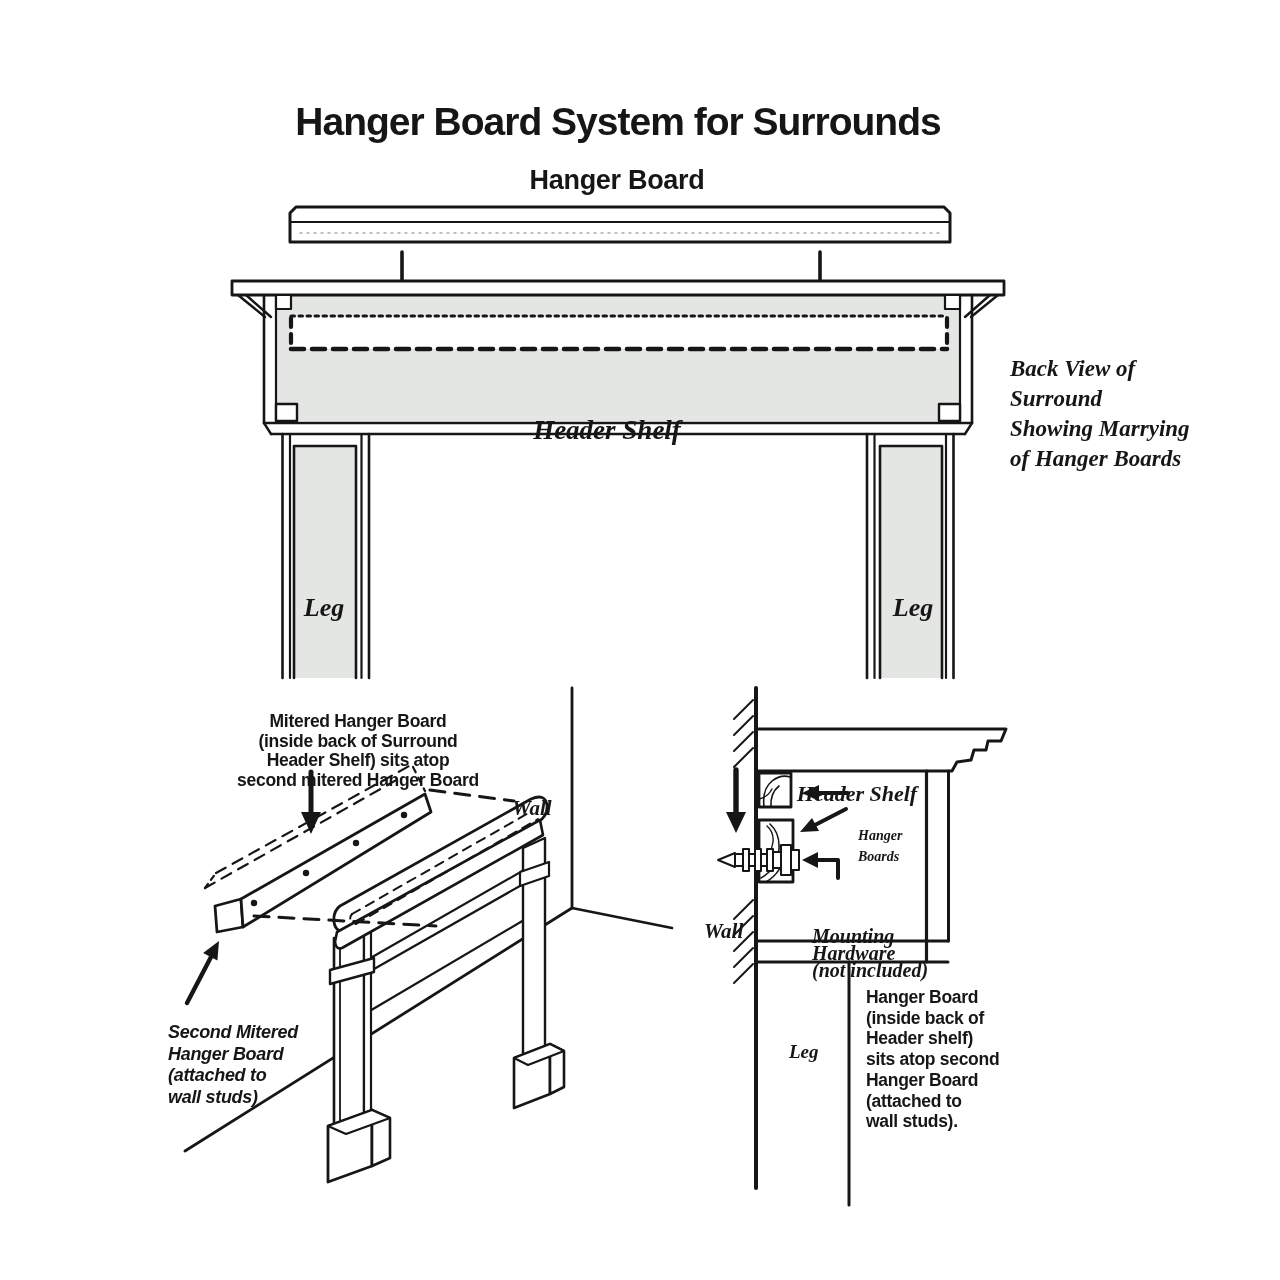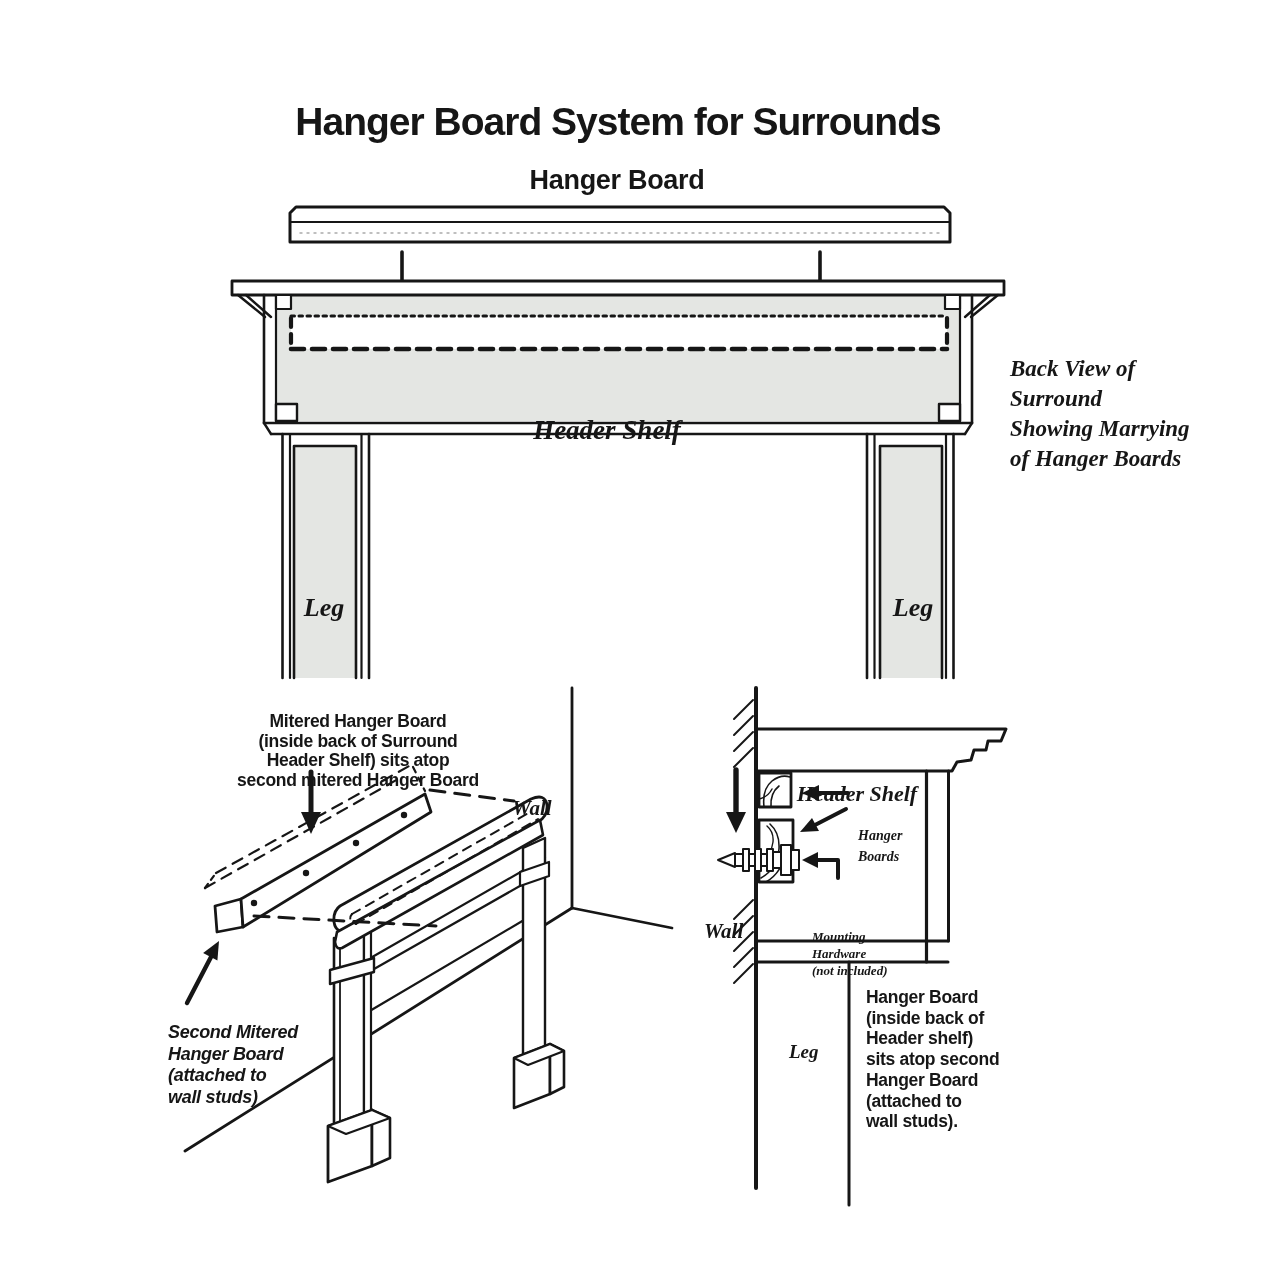--- a/index.html
+++ b/index.html
@@ -15,21 +15,21 @@
   #header-shelf-label{left:607px;top:371px;font-size:27px;}
   #leg-left-label{left:324px;top:549px;font-size:26px;}
   #leg-right-label{left:913px;top:549px;font-size:26px;}
   #back-view-caption{left:1010px;top:310px;font-size:23px;line-height:30px;}
   #iso-annotation-top{left:318px;top:712px;font-size:17.5px;line-height:19.5px;margin-left:40px;}
   #iso-wall-label{left:532px;top:752px;font-size:21px;}
   #iso-annotation-left{left:168px;top:1022px;font-size:18px;line-height:21.5px;font-style:italic;}
   #sec-header-shelf-label{left:857px;top:737px;font-size:22px;}
   #sec-hanger-boards-label{left:858px;top:781px;font-size:14px;line-height:21px;}
   #sec-wall-label{left:704px;top:875px;font-size:21px;}
-  #sec-mounting-label{left:812px;top:884px;font-size:13px;line-height:17px;}
+  #sec-mounting-label{left:812px;top:884px;font-size:20px;line-height:17px;}
   #sec-leg-label{left:789px;top:997px;font-size:19px;}
   #sec-note{left:866px;top:987px;font-size:17.5px;line-height:20.7px;}
 </style>
 </head>
 <body>
 
 <div id="canvas" style="color: rgb(22, 22, 22);">
 
 <svg id="lineart" width="1280" height="1280" viewBox="0 0 1280 1280" fill="none" stroke="#161616" stroke-linecap="round" stroke-linejoin="round">
 

